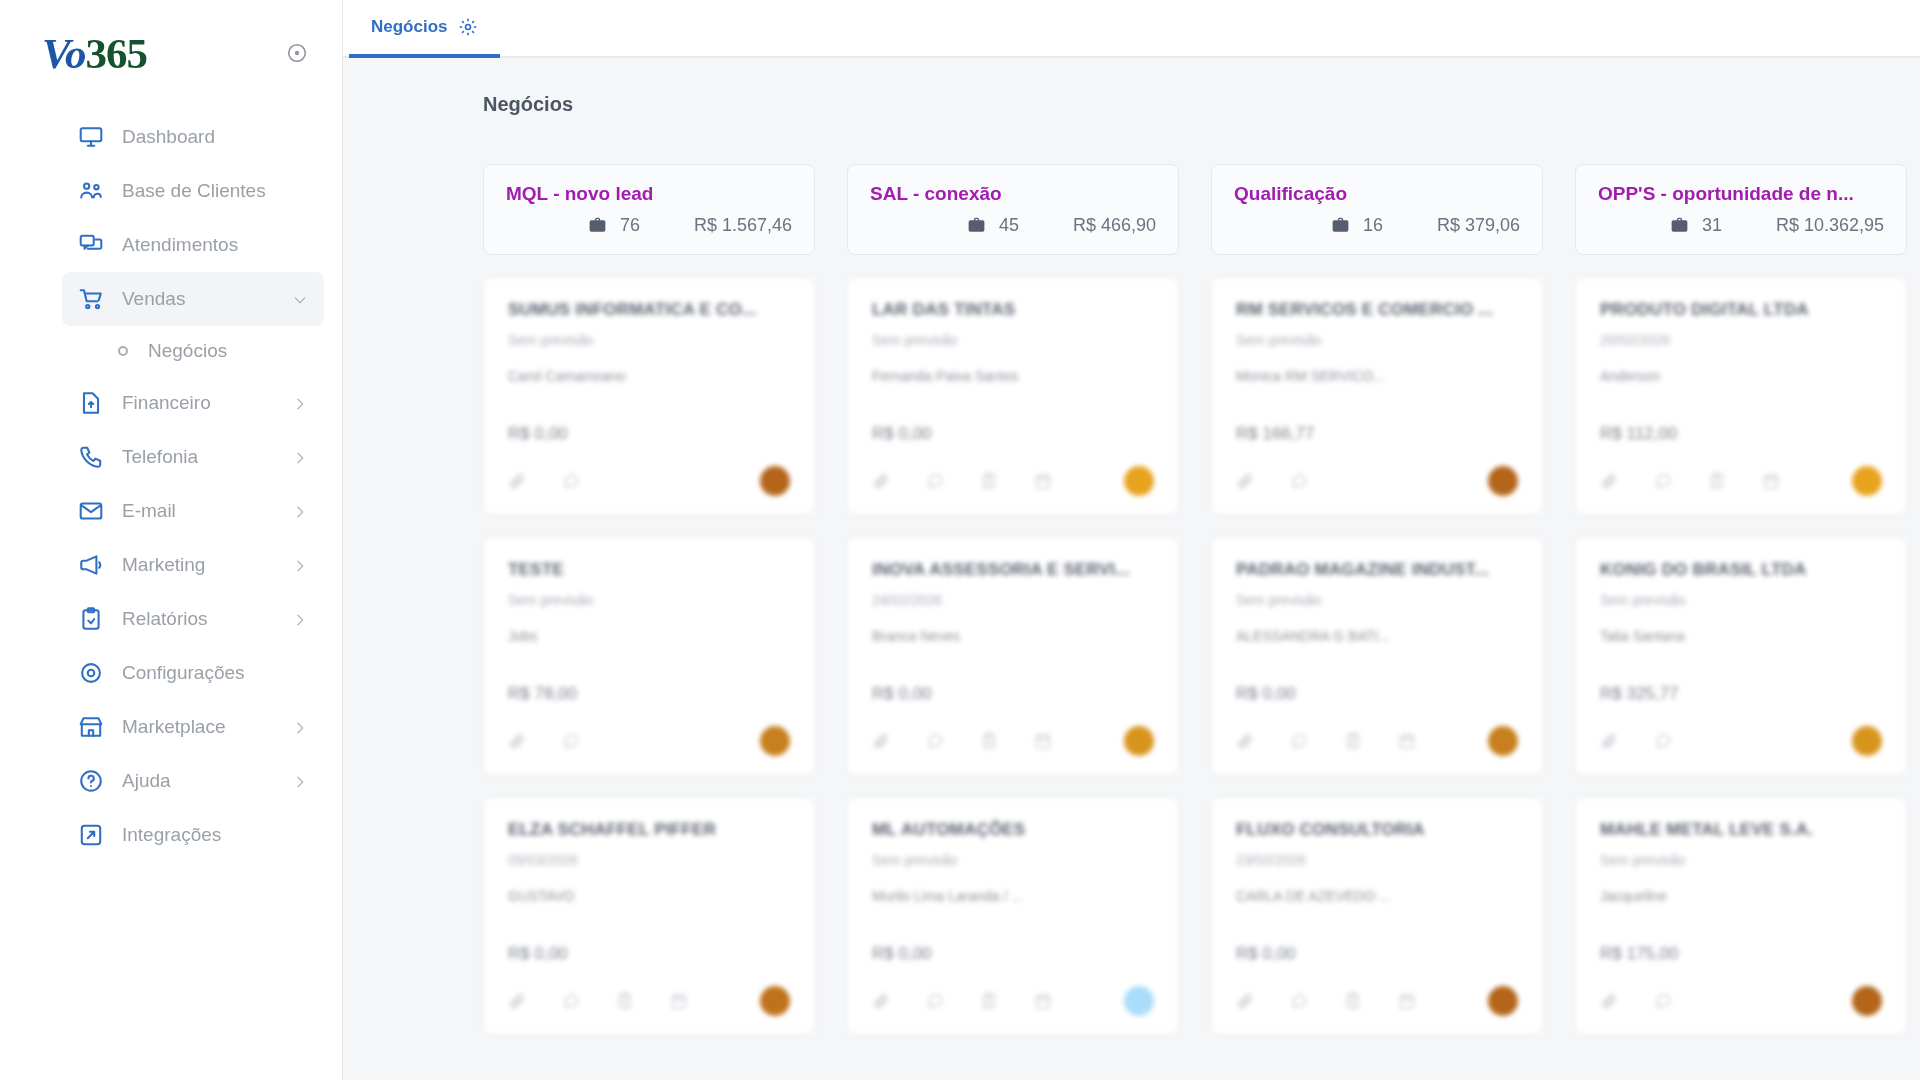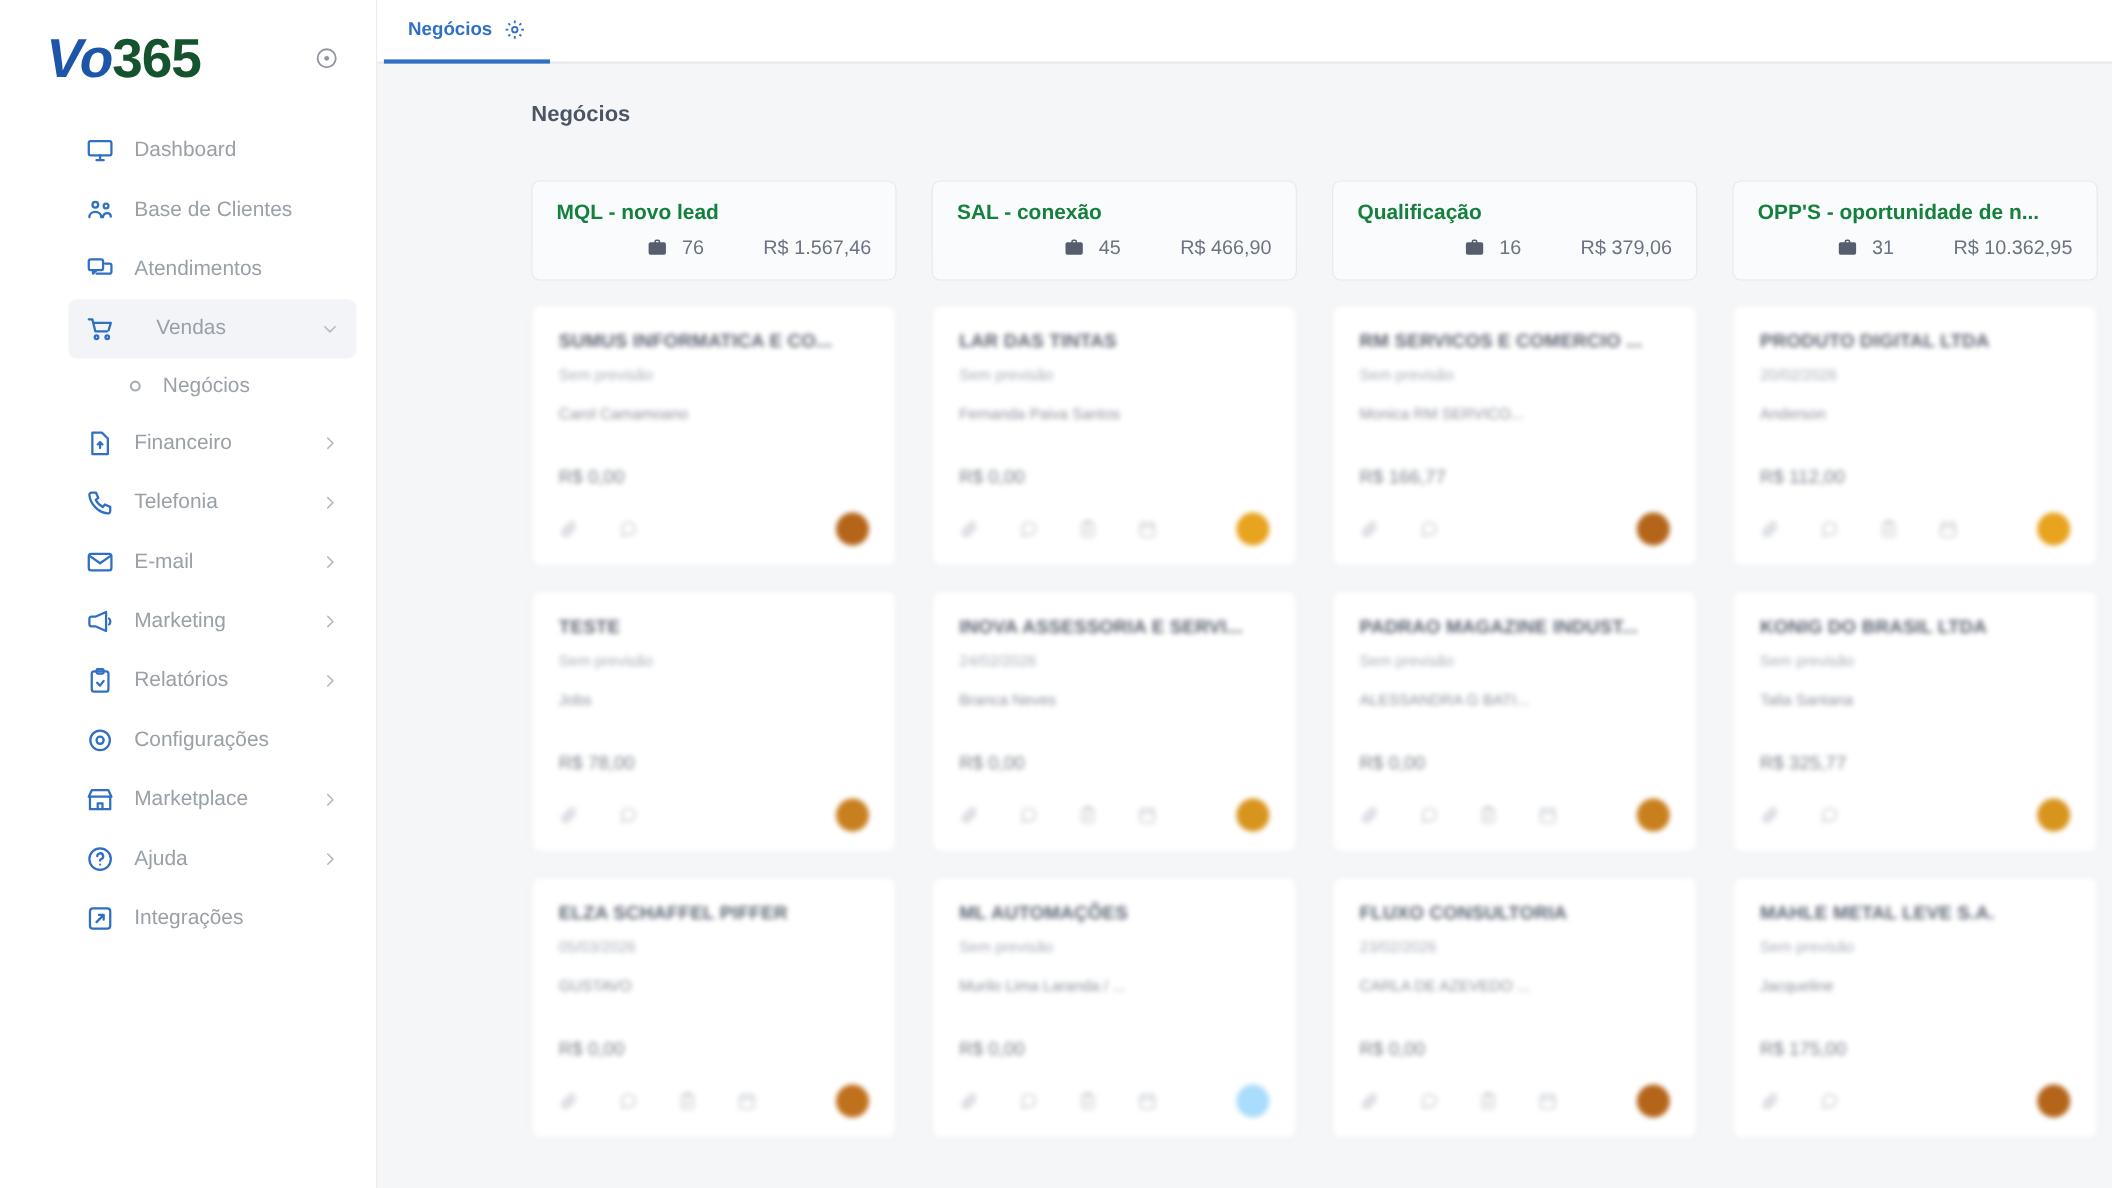--- a/index.html
+++ b/index.html
@@ -17,35 +17,35 @@
     background: #ffffff;
     border-right: 1px solid #e6e8ec;
     padding-top: 22px;
     position: relative;
   }
   .brand-row {
     display: flex; align-items: center; justify-content: space-between;
     padding: 0 34px 0 42px; height: 62px;
   }
   .brand {
-    font-size: 50px; font-weight: 700; letter-spacing: -1px;
-    display: flex; align-items: flex-end; line-height: 1;
+    font-size: 43px; font-weight: 700; letter-spacing: -1px;
+    display: flex; align-items: flex-end; line-height: 1; font-family: Liberation Serif, serif;
   }
   .brand .vo { color: #1d55a8; font-style: italic; font-weight: 700; }
   .brand .n365 { color: #14532d; font-weight: 700; }
   .pin-icon { width: 22px; height: 22px; flex: 0 0 22px; opacity: .75; }
 
   .nav { margin-top: 26px; padding-left: 44px; }
   .nav-item {
     display: flex; align-items: center;
     height: 54px; margin: 0 18px; padding: 0 16px;
     border-radius: 8px; cursor: pointer;
     color: #9aa0a8; font-size: 19px;
   }
-  .nav-item.active { background: #f2f4f7; gap: 20px; }
+  .nav-item.active { background: #f2f4f7; }
   .nav-item .ico { width: 26px; height: 26px; flex: 0 0 26px; margin-right: 18px; color: #2f6fc4; }
   .nav-item .lbl { flex: 1 1 auto; white-space: nowrap; }
   .nav-item .chev { width: 16px; height: 16px; color: #b4bac2; flex: 0 0 16px; }
   .nav-sub {
     display: flex; align-items: center;
     height: 50px; margin: 0 18px; padding-left: 56px;
     color: #9aa0a8; font-size: 19px; cursor: pointer;
   }
   .nav-sub .dot {
     width: 10px; height: 10px; border-radius: 50%;
@@ -71,21 +71,21 @@
   .board-wrap { position: absolute; top: 58px; left: 0; right: 0; bottom: 0; background: #f5f6f8; overflow: hidden; }
   .board-title { font-size: 20px; color: #4b5563; font-weight: 700; padding: 35px 0 0 140px; }
 
   .columns { display: flex; gap: 32px; padding: 48px 0 0 140px; }
   .column { width: 332px; flex: 0 0 332px; }
 
   .col-head {
     background: #fafbfc; border: 1px solid #e6e8ec; border-radius: 8px;
     padding: 18px 22px 18px 22px; margin-bottom: 22px;
   }
-  .col-name { font-size: 19px; color: #15803d; font-weight: 600; white-space: nowrap; overflow: hidden; }
+  .col-name { font-size: 19px; color: #a21caf; font-weight: 600; white-space: nowrap; overflow: hidden; }
   .col-stats { display: flex; align-items: center; margin-top: 10px; justify-content: flex-end; }
   .bag-icon { width: 21px; height: 21px; color: #565e6e; flex: 0 0 21px; margin-right: 12px; }
   .col-count { font-size: 18px; color: #6b7280; width: 74px; }
   .col-amount { font-size: 18px; color: #6b7280; }
 
   .card {
     background: #ffffff; border: 1px solid #ececee; border-radius: 8px;
     padding: 22px 24px 18px 24px; margin-bottom: 22px; height: 238px;
     display: flex; flex-direction: column;
     filter: blur(2.4px);

